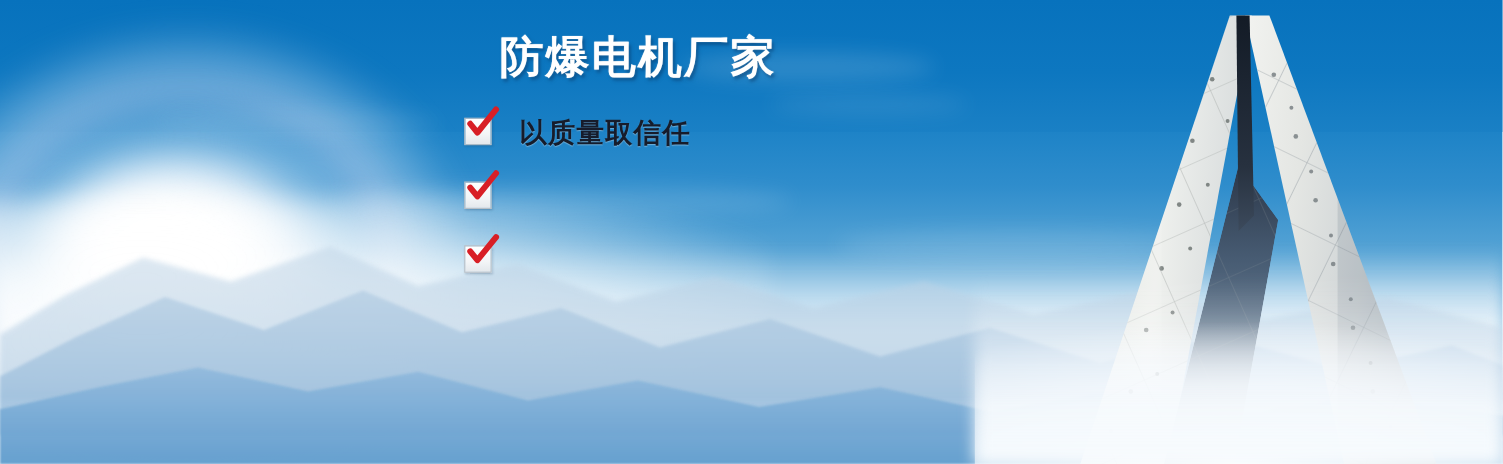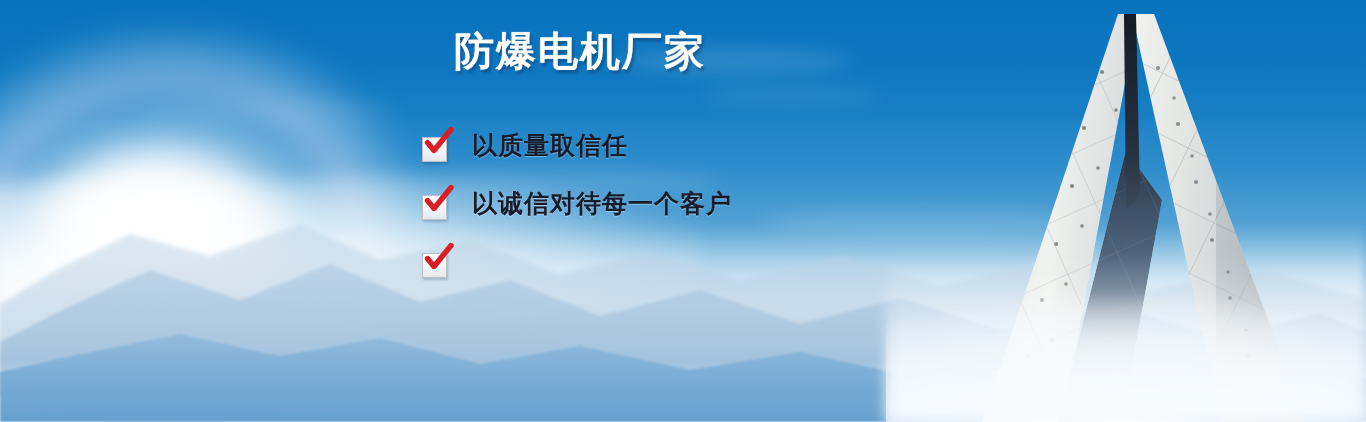--- a/index.html
+++ b/index.html
@@ -159,21 +159,21 @@
         0 0 1px rgba(255,255,255,0.9);
   }
   .bullets {
     position: absolute;
     left: 0; top: 104px;
   }
   .bullet {
     position: relative;
     height: 58px;
     display: flex;
-    align-items: flex-end;
+    align-items: flex-start;
   }
   .check-box {
     position: relative;
     width: 28px; height: 28px;
     flex: 0 0 28px;
     margin-left: 4px;
     margin-right: 22px;
   }
   .check-box .box {
     position: absolute;
@@ -369,21 +369,20 @@
         <span class="bullet-text">以质量取信任</span>
       </div>
 
       <div class="bullet">
         <span class="check-box">
           <span class="box"></span>
           <svg viewBox="0 0 30 30">
             <path d="M4.5,13.5 L11,21.5 L28,0.5" fill="none" stroke="#d81f26" stroke-width="5.4" stroke-linecap="round" stroke-linejoin="round"></path>
           </svg>
         </span>
-        <span class="bullet-text">以诚信对待每一个客户</span>
       </div>
 
       <div class="bullet">
         <span class="check-box">
           <span class="box"></span>
           <svg viewBox="0 0 30 30">
             <path d="M4.5,13.5 L11,21.5 L28,0.5" fill="none" stroke="#d81f26" stroke-width="5.4" stroke-linecap="round" stroke-linejoin="round"></path>
           </svg>
         </span>
       </div>

